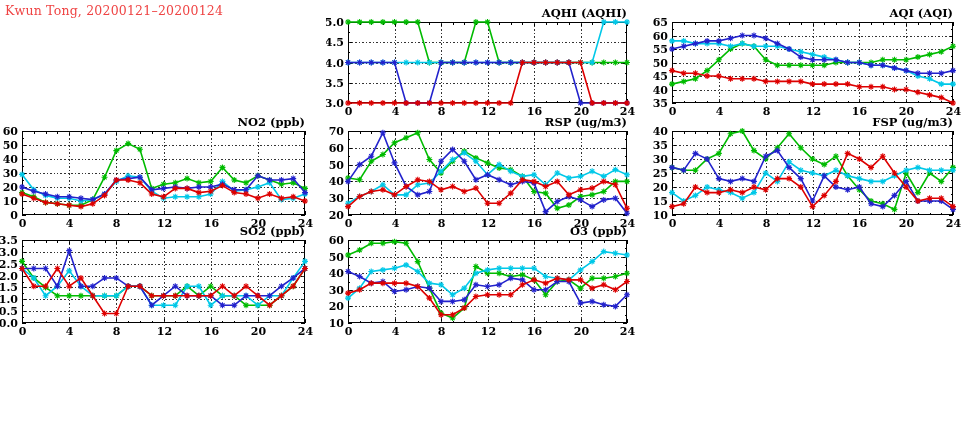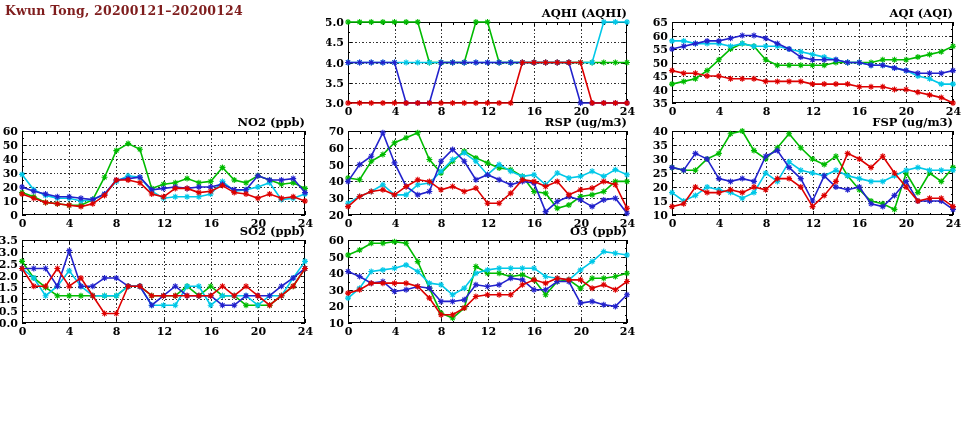--- a/index.html
+++ b/index.html
@@ -1,18 +1,18 @@
 <!DOCTYPE html>
 <html><head>
 <meta charset="utf-8">
 <style>
   html,body{margin:0;padding:0;background:#ffffff;}
   .page{position:relative;width:975px;height:447px;background:#ffffff;overflow:hidden;
         font-family:"DejaVu Serif",serif;}
-  .page-title{position:absolute;left:5px;top:3px;font-size:12.5px;font-weight:bold;color:#7f1d1d;
+  .page-title{position:absolute;left:5px;top:3px;font-size:12.5px;font-weight:normal;color:#ef4444;
               letter-spacing:0.2px;}
   .chart{position:absolute;}
   .chart svg{display:block;}
   text{font-family:"DejaVu Serif",serif;font-weight:bold;fill:#000;}
   .ticklabel{font-size:11px;}
   .charttitle{font-size:11.5px;}
 </style>
 </head>
 <body>
 

